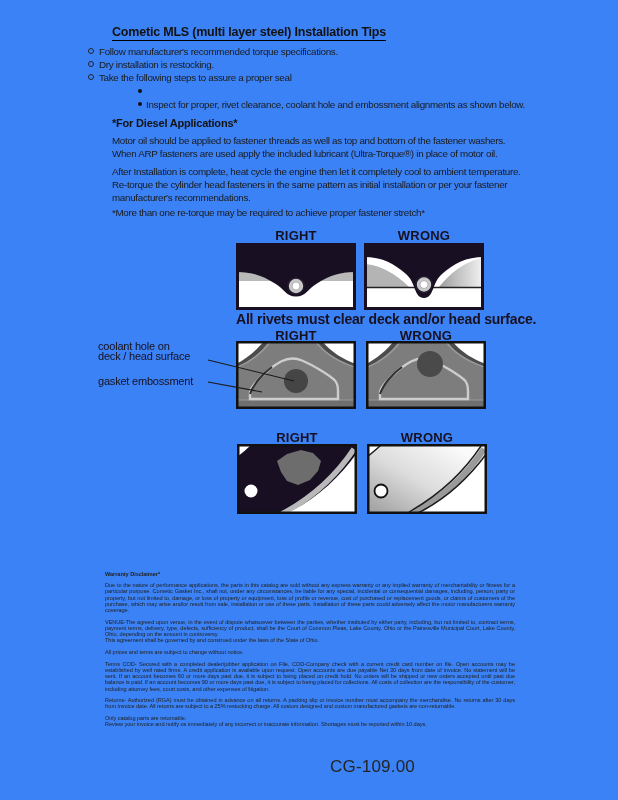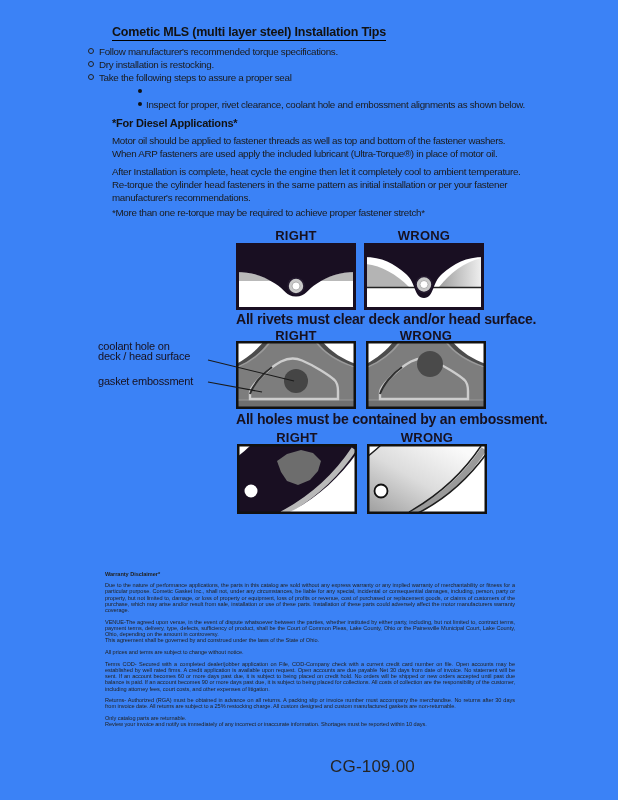--- a/index.html
+++ b/index.html
@@ -137,21 +137,20 @@
     <path d="M14,53 C17,44 26,33 36,26" stroke="#2f2f2f" stroke-width="2" fill="none"></path>
     <circle cx="64" cy="23" r="13" fill="#4a4a4a"></circle>
     <rect x="1.25" y="1.25" width="117.5" height="65.5" fill="none" stroke="#111" stroke-width="2.5"></rect>
   </svg>
 
   <svg class="abs" style="left:206px;top:352px;z-index:5;" width="100" height="46" viewBox="0 0 100 46">
     <line x1="2" y1="8" x2="88" y2="29" stroke="#1a1a1a" stroke-width="1.1"></line>
     <line x1="2" y1="30" x2="56" y2="40" stroke="#1a1a1a" stroke-width="1.1"></line>
   </svg>
 
-  <div class="abs caption" style="left:236px;top:413px;">All holes must be contained by an embossment.</div>
 
   <div class="abs rw-label" style="left:237px;top:430px;">RIGHT</div>
   <div class="abs rw-label" style="left:367px;top:430px;">WRONG</div>
 
   <svg class="abs dbox" style="left:237px;top:444px;" width="120" height="70" viewBox="0 0 120 70">
     <rect width="120" height="70" fill="#190f22"></rect>
     <polygon points="50,10 64,6 76,9 84,17 81,27 73,36 61,41 50,37 44,28 40,17" fill="#6d6d6d"></polygon>
     <path d="M117,5 C99,32 75,54 45,70" stroke="#b9b9b9" stroke-width="5.5" fill="none"></path>
     <path d="M120,9 C101,35 78,56 49,70 L120,70 Z" fill="#fff"></path>
     <path d="M0,0 H15 C10,5 5,9 0,13 Z" fill="#fff"></path>

